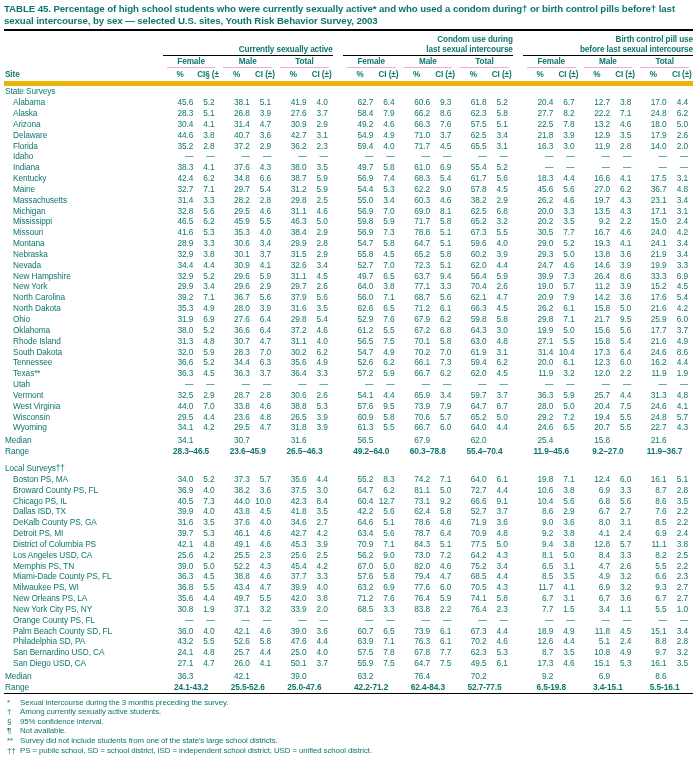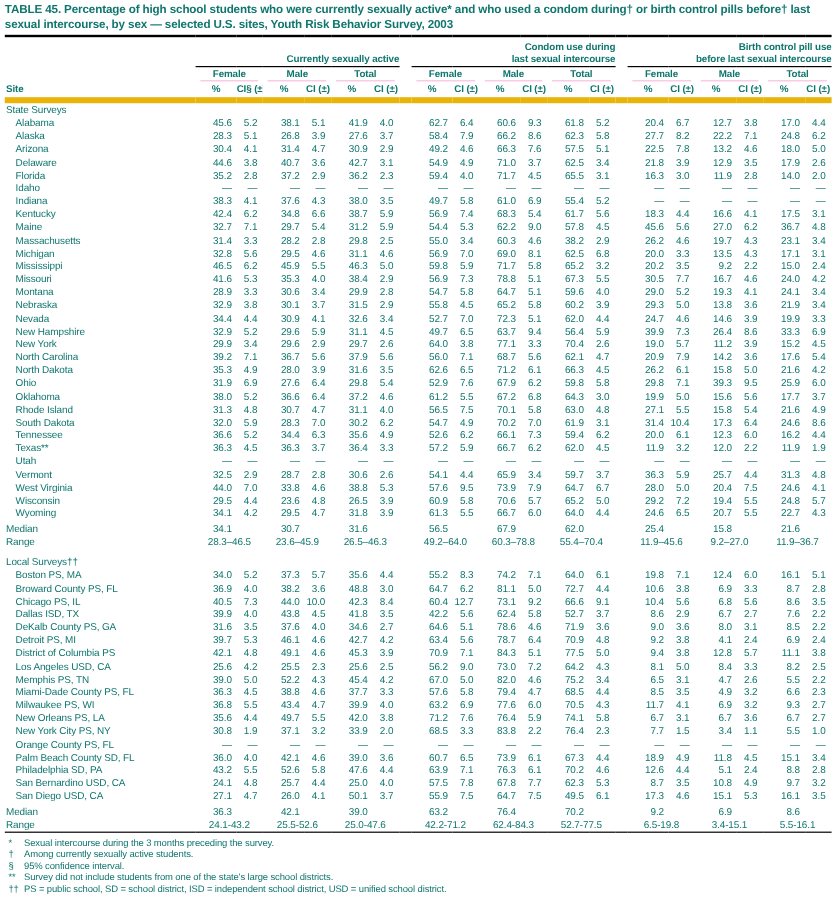--- a/index.html
+++ b/index.html
@@ -29,21 +29,21 @@
   td.sitehdr { text-align:left; padding-left:1px; }
   
   tbody td { font-size:8.3px; line-height:10.85px; letter-spacing:-0.1px; }
   td.sec { padding-left:1px; }
   tr.sec2 td { padding-top:6px; }
   td.site { padding-left:9px;margin-top:46px; }
   td.sum { padding-left:1px; }
   td.num { text-align:right; }
   td.pct { padding-right:4px; }
   td.ci  { padding-right:5px; }
-  td.rng { text-align:center; }
+  td.rng { text-align:center;font-weight:bold; }
   td.sp  { }
   tr.medrow td { padding-top:2px; }
   
   .footnotes { margin-top:4px; padding-left:3px; }
   .fn { font-size:7.9px; line-height:9.6px; letter-spacing:-0.1px; padding-left:16px; text-indent:-16px; }
   .fn .sym { display:inline-block; width:13px; text-indent:0; }
 </style>
 </head>
 <body>
 
@@ -623,21 +623,21 @@
           <td class="sp"></td>
           <td class="num pct">52.9</td>
           <td class="num ci">7.6</td>
           <td class="num pct">67.9</td>
           <td class="num ci">6.2</td>
           <td class="num pct">59.8</td>
           <td class="num ci">5.8</td>
           <td class="sp"></td>
           <td class="num pct">29.8</td>
           <td class="num ci">7.1</td>
-          <td class="num pct">39.3</td>
+          <td class="num pct">21.7</td>
           <td class="num ci">9.5</td>
           <td class="num pct">25.9</td>
           <td class="num ci">6.0</td>
         </tr>
         <tr>
           <td class="site">Oklahoma</td>
           <td class="num pct">38.0</td>
           <td class="num ci">5.2</td>
           <td class="num pct">36.6</td>
           <td class="num ci">6.4</td>
@@ -927,21 +927,21 @@
           <td class="num ci">6.0</td>
           <td class="num pct">16.1</td>
           <td class="num ci">5.1</td>
         </tr>
         <tr>
           <td class="site">Broward County PS, FL</td>
           <td class="num pct">36.9</td>
           <td class="num ci">4.0</td>
           <td class="num pct">38.2</td>
           <td class="num ci">3.6</td>
-          <td class="num pct">48.8</td>
+          <td class="num pct">37.5</td>
           <td class="num ci">3.0</td>
           <td class="sp"></td>
           <td class="num pct">64.7</td>
           <td class="num ci">6.2</td>
           <td class="num pct">81.1</td>
           <td class="num ci">5.0</td>
           <td class="num pct">72.7</td>
           <td class="num ci">4.4</td>
           <td class="sp"></td>
           <td class="num pct">10.6</td>
@@ -1356,17 +1356,18 @@
           <td class="rng" colspan="2">3.4-15.1</td>
           <td class="rng" colspan="2">5.5-16.1</td>
         </tr>
       </tbody>
   </table>
 
   <div class="footnotes">
     <div class="fn"><span class="sym">*</span><span>Sexual intercourse during the 3 months preceding the survey.</span></div>
     <div class="fn"><span class="sym">†</span><span>Among currently sexually active students.</span></div>
     <div class="fn"><span class="sym">§</span><span>95% confidence interval.</span></div>
+    <div class="fn"><span class="sym">¶</span><span>Not available.</span></div>
     <div class="fn"><span class="sym">**</span><span>Survey did not include students from one of the state's large school districts.</span></div>
     <div class="fn"><span class="sym">††</span><span>PS = public school, SD = school district, ISD = independent school district, USD = unified school district.</span></div>
   </div>
 
 </div>
 
 </body></html>

